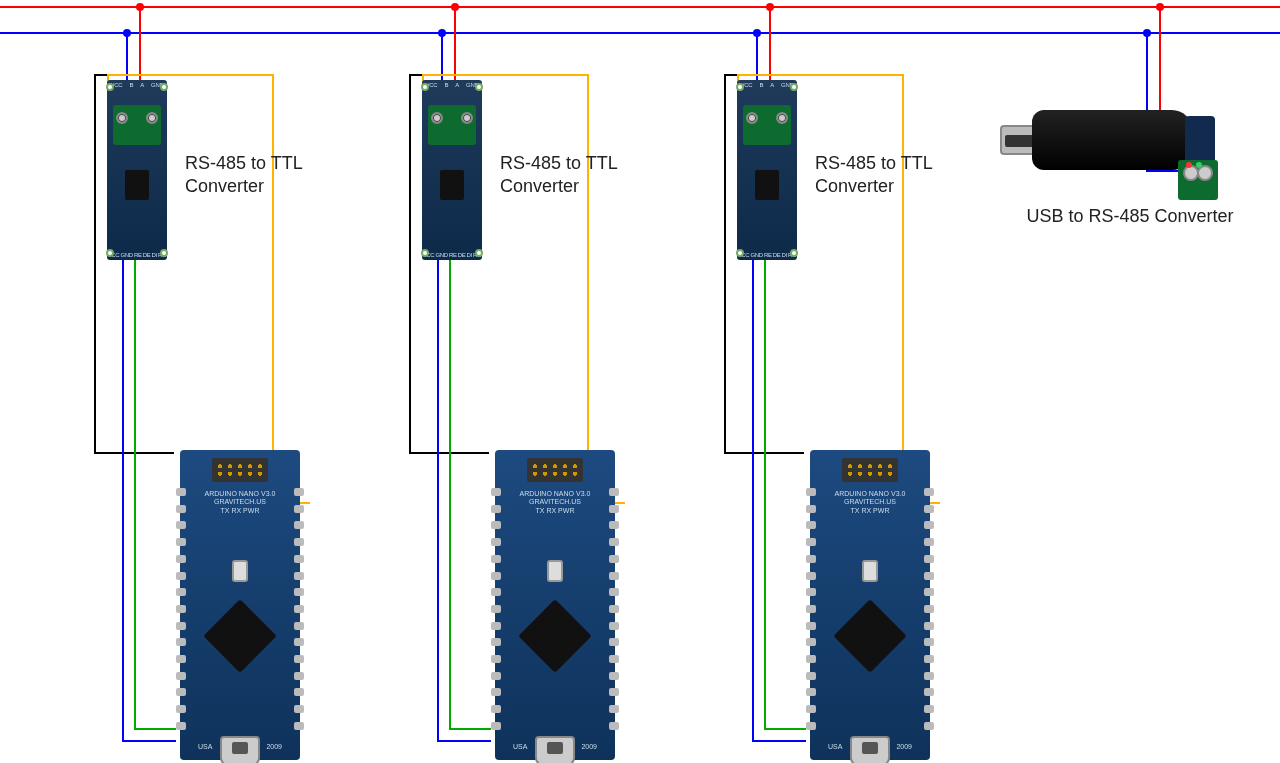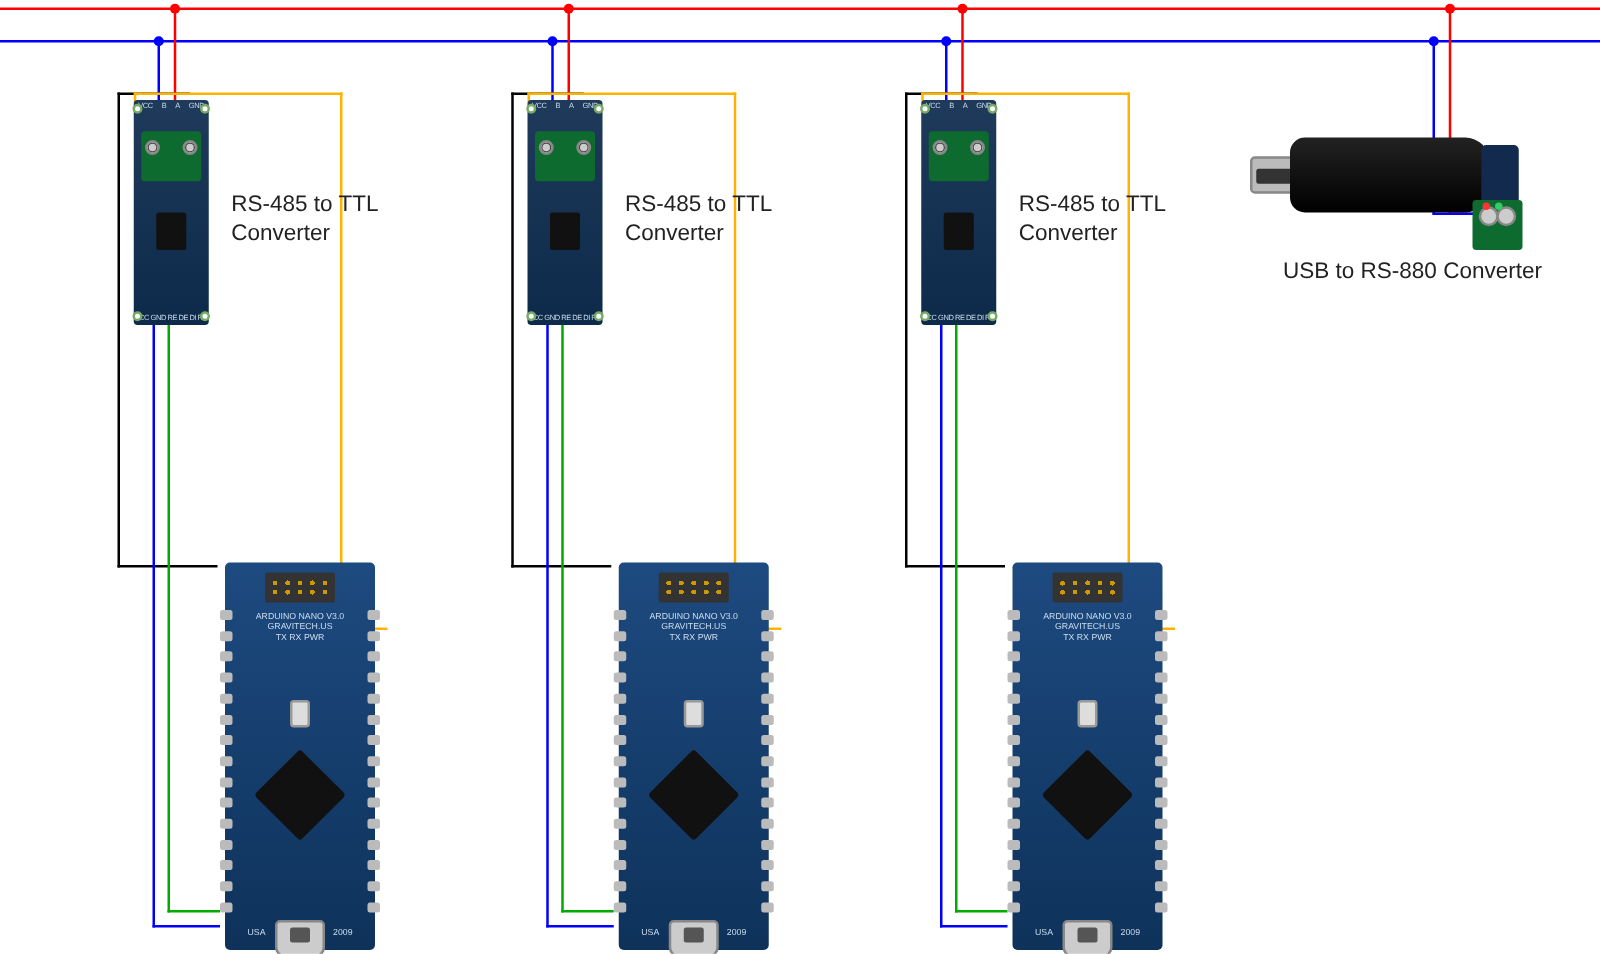--- a/index.html
+++ b/index.html
@@ -440,14 +440,14 @@
 
 <div class="node" style="left:1000px; top:60px;">
   <div class="usb485">
     <div class="plug"></div>
     <div class="body"></div>
     <div class="cap"></div>
     <div class="term"></div>
     <div class="led1"></div>
     <div class="led2"></div>
   </div>
-  <div class="usb-label">USB to RS-880 Converter</div>
+  <div class="usb-label">USB to RS-485 Converter</div>
 </div>
 
 </body></html>

